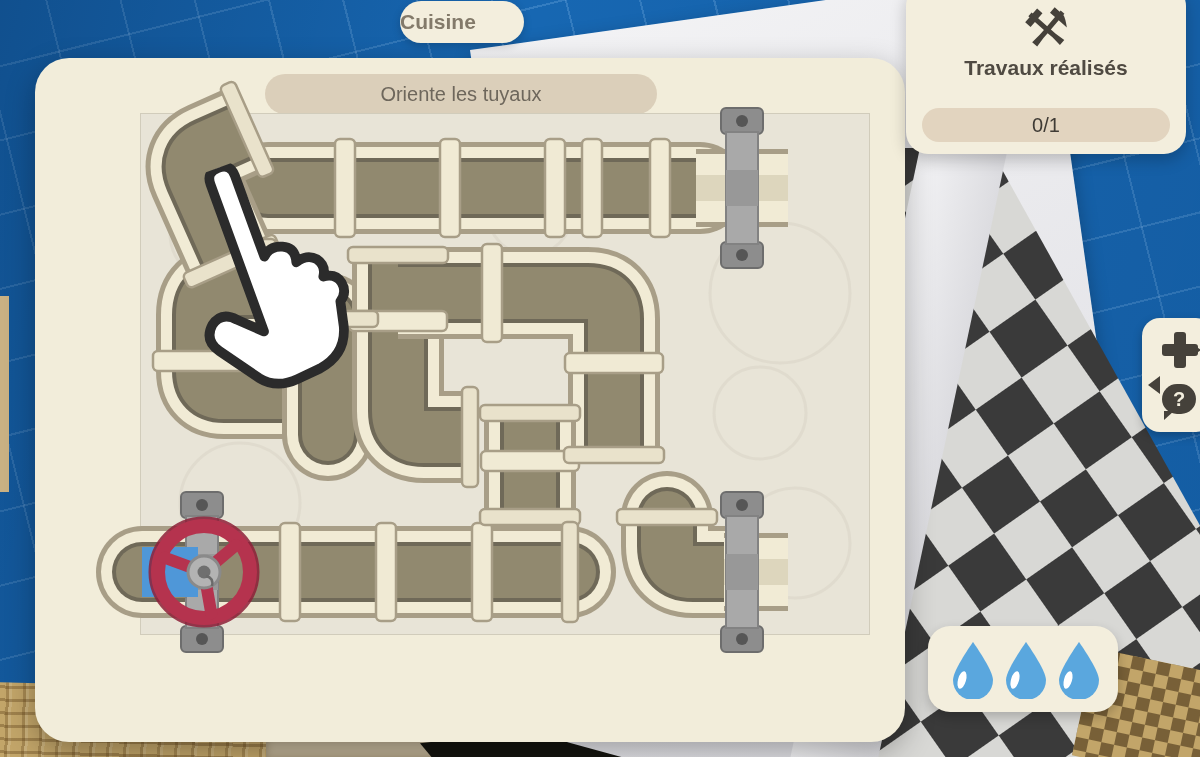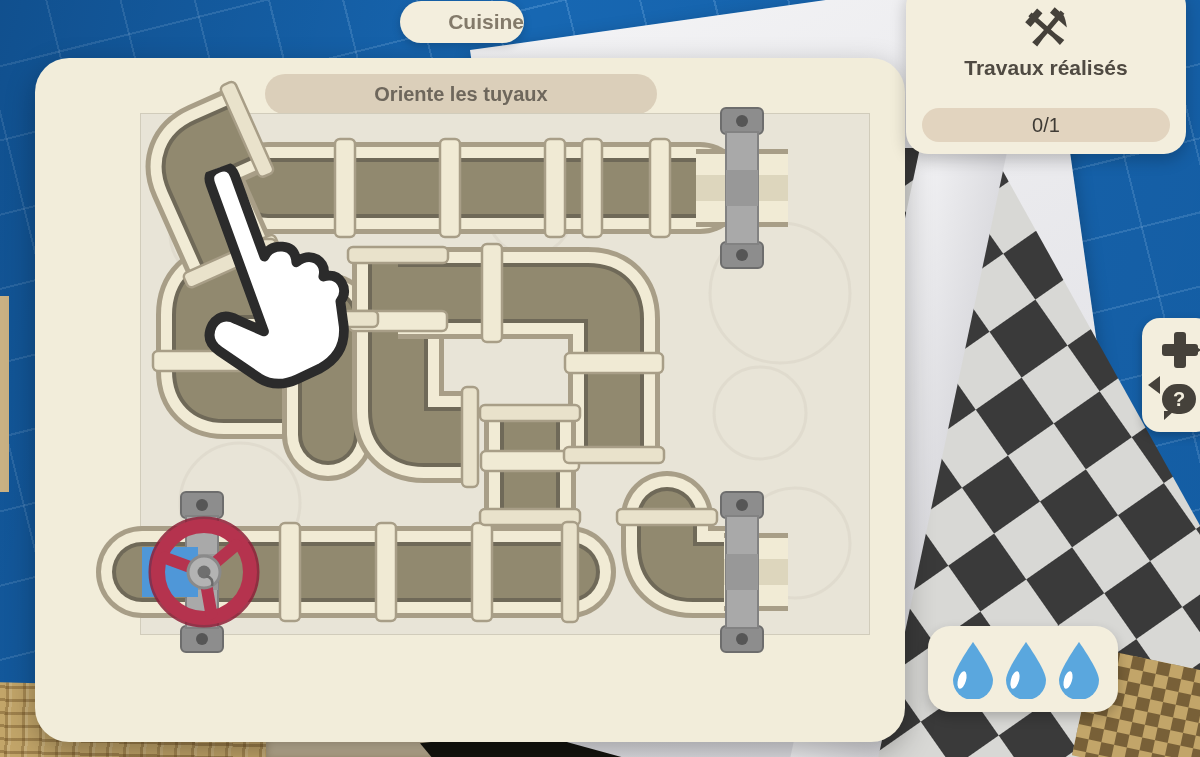--- a/index.html
+++ b/index.html
@@ -53,29 +53,29 @@
     box-shadow:inset 0 0 8px rgba(80,60,30,.4)}
   .dark-wedge{position:absolute;left:420px;top:731px;width:205px;height:27px;background:#15150f;
     clip-path:polygon(0 45%,52% 0,100% 100%,6% 100%)}
   .left-strip{position:absolute;left:0;top:296px;width:9px;height:196px;background:#c9b183}
 
   
   .main-panel{position:absolute;left:35px;top:58px;width:870px;height:684px;border-radius:34px;
     background:var(--panel-cream);box-shadow:0 10px 30px rgba(0,0,0,.30)}
   .title-pill{position:absolute;left:230px;top:16px;width:392px;height:40px;border-radius:20px;
     background:var(--pill-tan);display:flex;align-items:center;justify-content:center;
-    font-weight:bold;font-size:20px;color:var(--text-mid)}
+    font-weight:normal;font-size:20px;color:var(--text-mid)}
   .board{position:absolute;left:105px;top:55px;width:730px;height:522px;background:var(--board-bg);
     box-shadow:inset 0 0 0 1px rgba(140,130,105,.25)}
   .board svg.pipes{position:absolute;inset:0;overflow:visible}
   .hand{position:absolute;left:42px;top:46px;width:162px;height:232px;transform:rotate(-20deg);z-index:12}
 
   
   .room-pill{position:absolute;left:400px;top:1px;width:124px;height:42px;border-radius:21px;
-    background:var(--pill-cream);display:flex;align-items:center;justify-content:flex-end;
+    background:var(--pill-cream);display:flex;align-items:center;justify-content:flex-start;
     font-weight:bold;font-size:21px;color:var(--text-soft);box-shadow:0 3px 8px rgba(0,0,0,.18)}
 
   
   .works-panel{position:absolute;left:906px;top:-16px;width:280px;height:170px;border-radius:22px;
     background:var(--pill-cream);box-shadow:0 6px 16px rgba(0,0,0,.22);text-align:center}
   .works-icon{font-family:"DejaVu Sans",sans-serif;font-size:52px;line-height:1;color:var(--icon-dark);
     margin-top:18px;transform:rotate(-4deg);display:inline-block}
   .works-label{font-weight:bold;font-size:21px;color:var(--text-dark);margin-top:2px}
   .works-pill{position:absolute;left:16px;right:16px;bottom:12px;height:34px;border-radius:17px;
     background:var(--works-pill);display:flex;align-items:center;justify-content:center;

